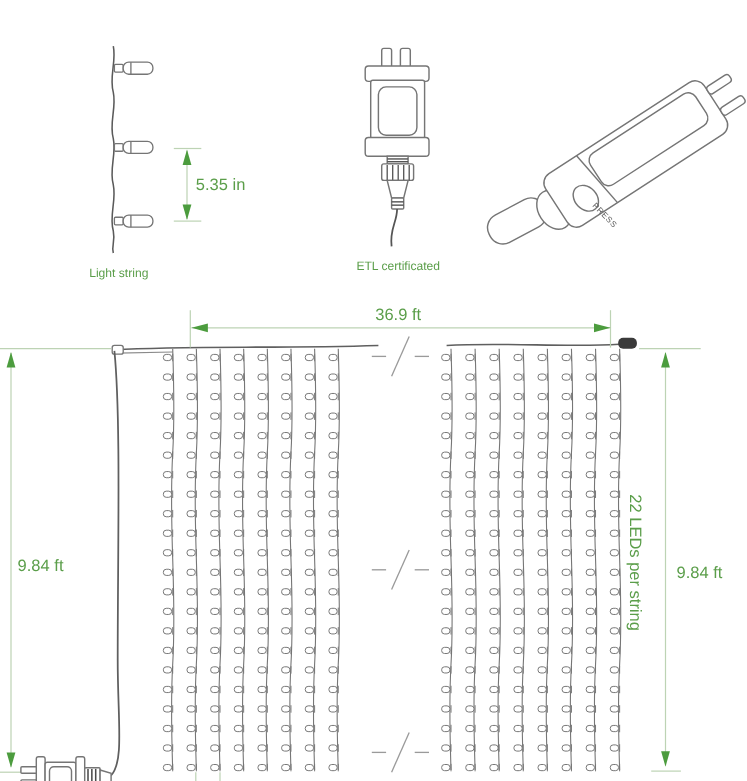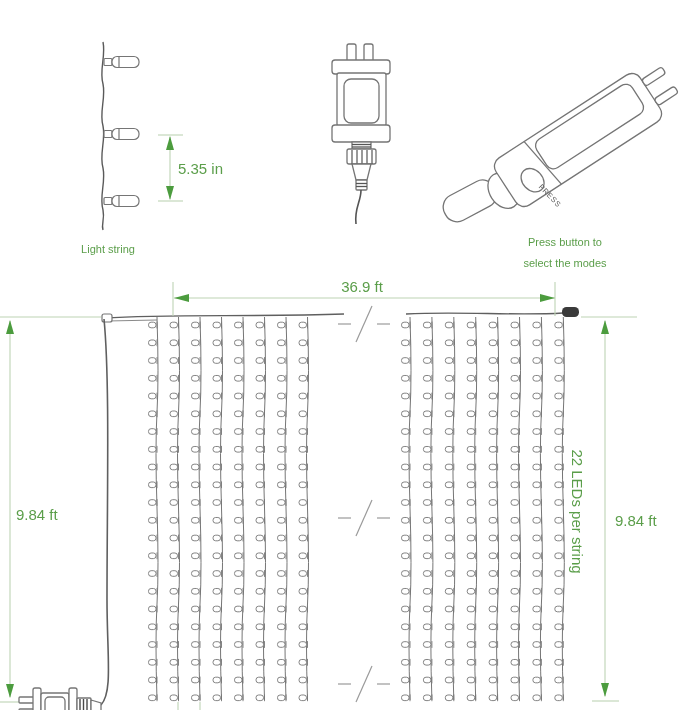--- a/index.html
+++ b/index.html
@@ -525,26 +525,23 @@
         <line x1="87" y1="659" x2="87" y2="674"></line>
       </g>
       <path d="M91,660 L101,663 L101,672 L91,674 Z"></path>
     </g>
   </svg>
 
   <div class="label dim" style="left:178px;top:120px;">5.35 in</div>
   <div class="label caption" style="left:40px;top:199px;width:136px;">Light string</div>
 
   <div class="label caption" style="left:297px;top:192px;width:130px;">
+    <div>ETL certificated</div>
   </div>
 
-  <div class="label caption" style="left:500px;top:192px;width:130px;">
-    <div>Press button to</div>
-    <div>select the modes</div>
-  </div>
   <div class="press" style="left:540px;top:141px;">PRESS</div>
 
   <div class="label dim center" style="left:312px;top:238px;width:100px;">36.9 ft</div>
   <div class="label dim" style="left:16px;top:466px;">9.84 ft</div>
   <div class="label dim" style="left:615px;top:472px;">9.84 ft</div>
   <div class="label dim center rot90" style="left:502px;top:463px;width:150px;">22 LEDs per string</div>
   <div class="label dim center" style="left:159px;top:688px;width:60px;text-decoration:underline;">9 in</div>
 </div>
 
 </body></html>

